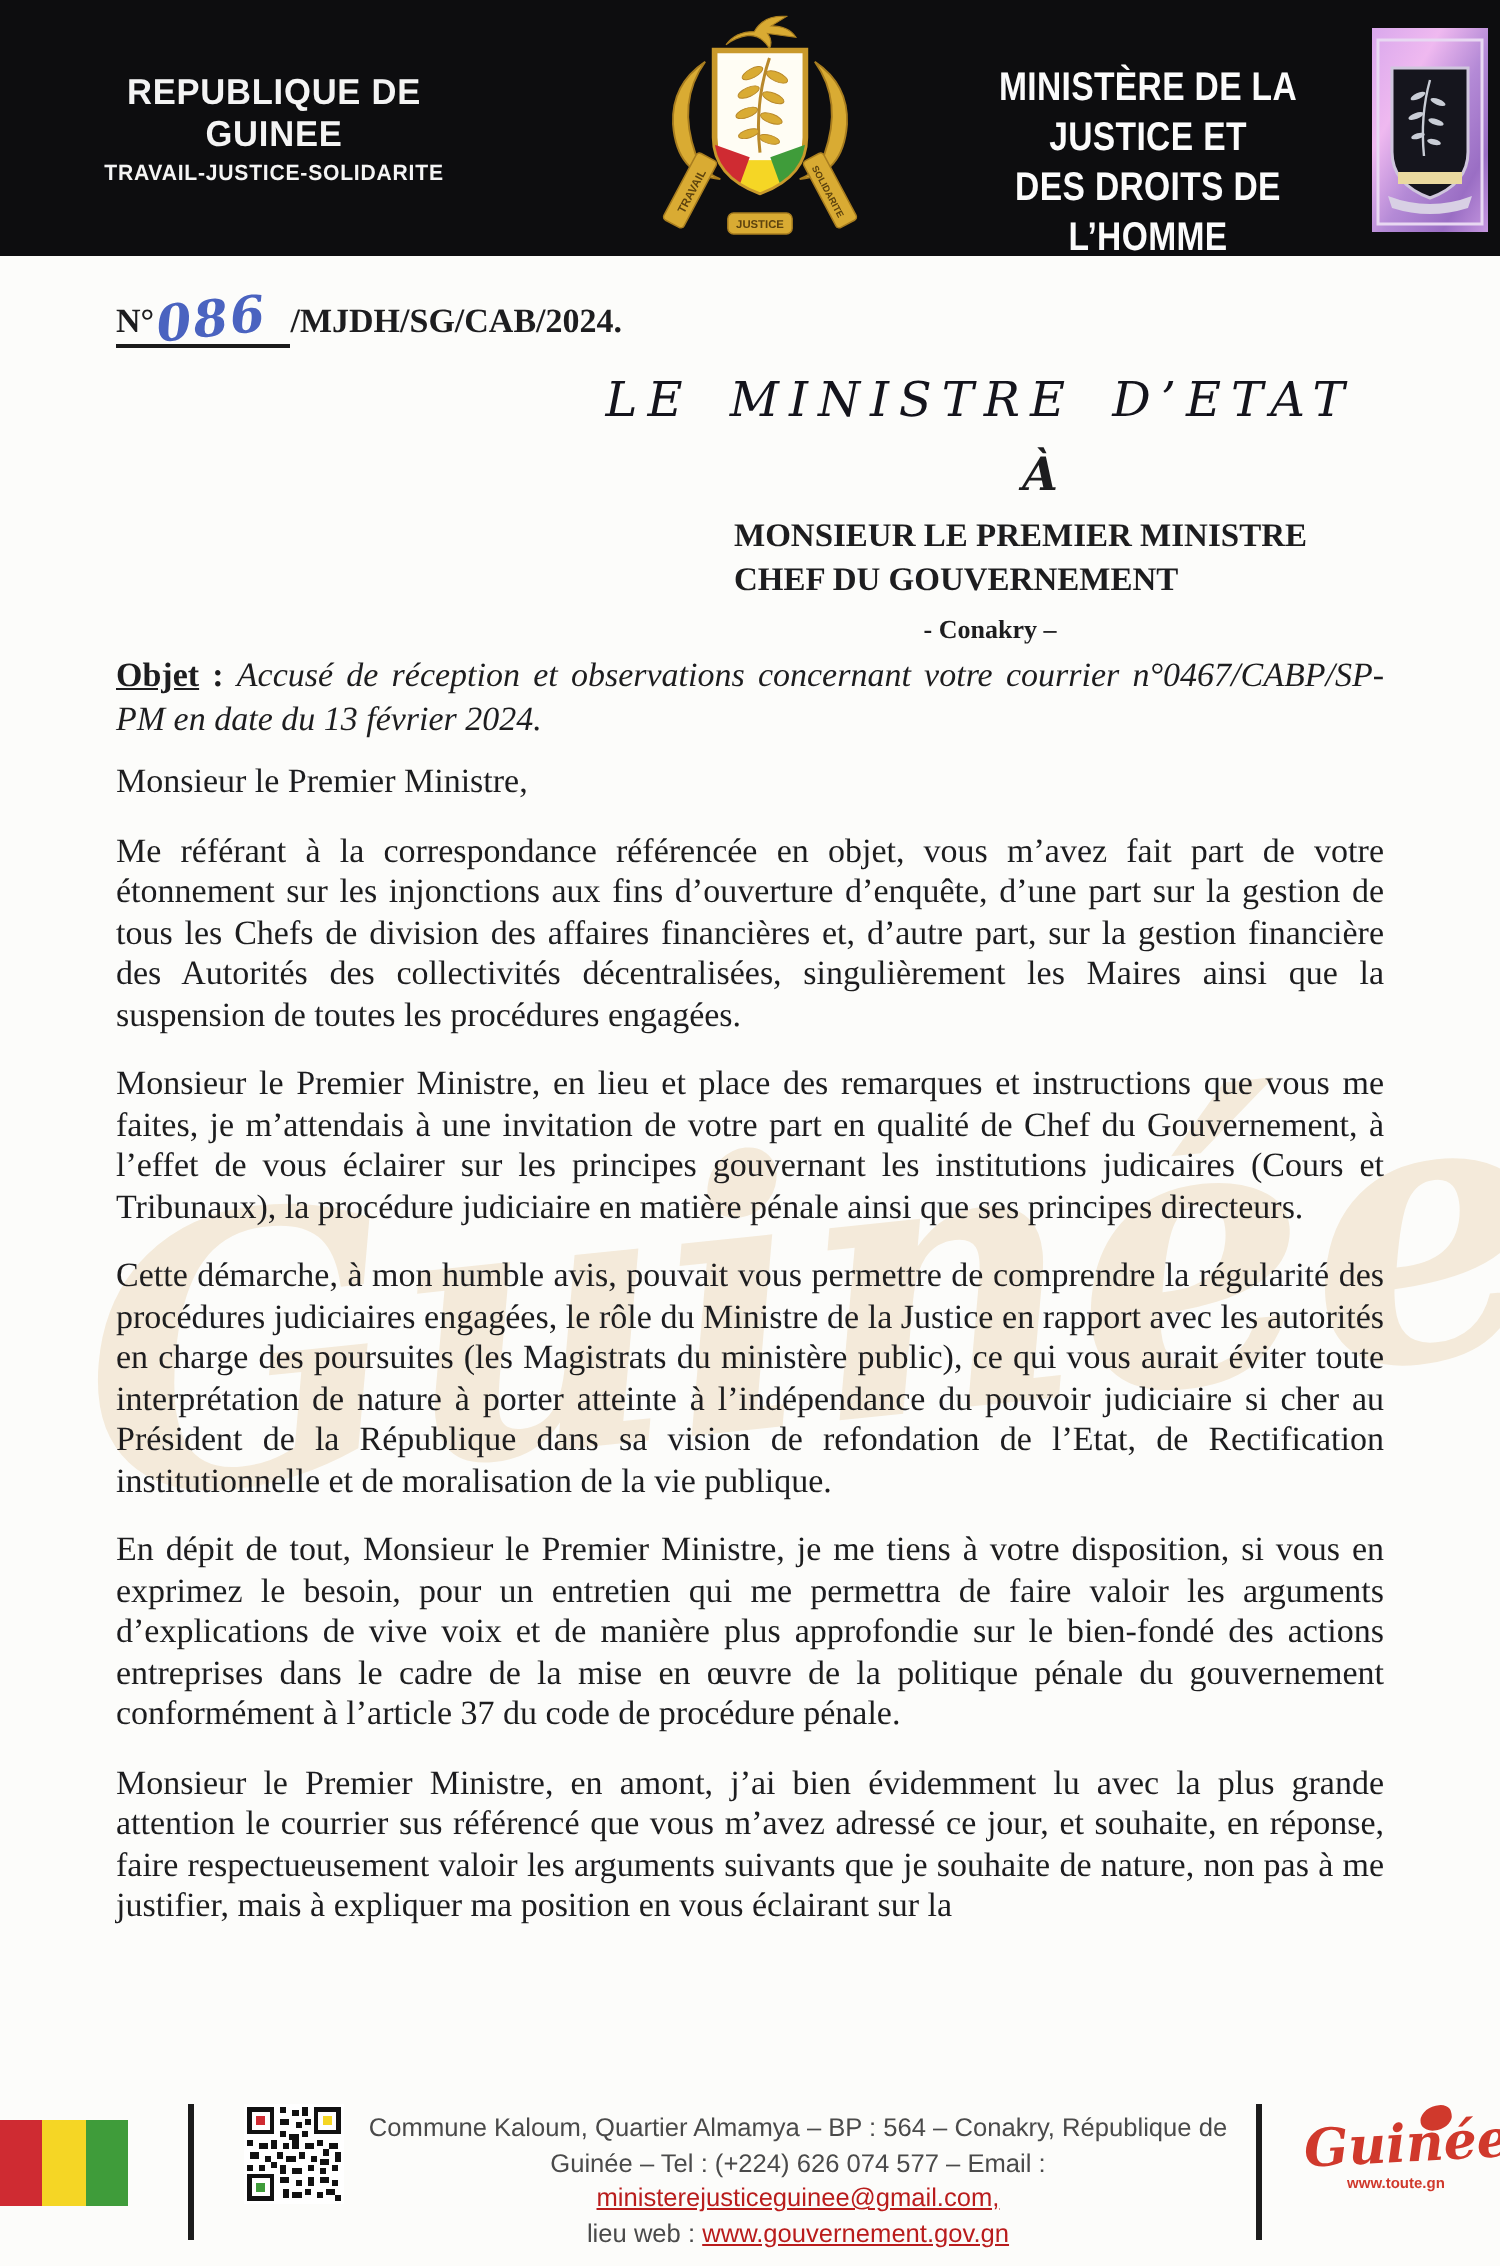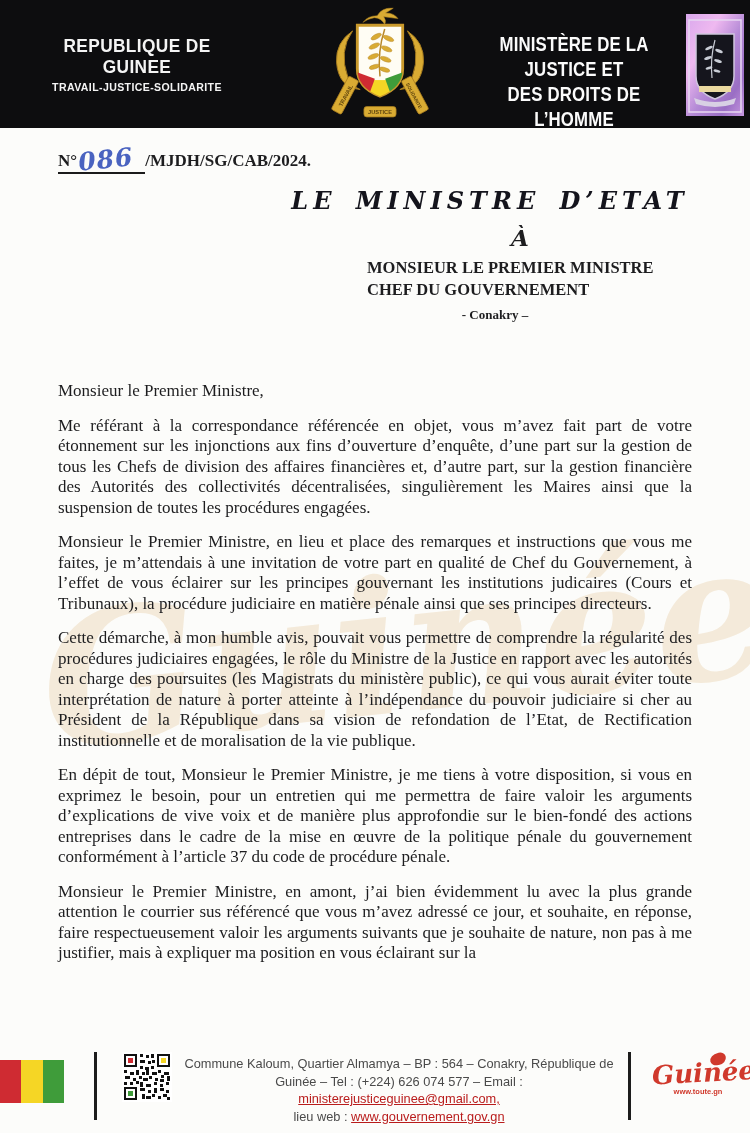--- a/index.html
+++ b/index.html
@@ -18,21 +18,21 @@
   .coat { position:absolute; left:328px; top:4px; width:104px; height:120px; }
   .ministry { position:absolute; left:452px; top:32px; width:244px; text-align:center; color:#fbfbfb; font-family:"Liberation Sans", sans-serif; font-weight:bold; font-size:20px; line-height:25px; transform:scaleX(.84); transform-origin:center; letter-spacing:.2px; }
   .holo { position:absolute; right:6px; top:14px; width:58px; height:102px; }
 
   
   .ref-line { position:absolute; left:58px; top:143px; font-size:17px; font-weight:bold; white-space:nowrap; }
   .ref-underline { display:inline-block; border-bottom:2px solid #1b1b1b; padding-right:12px; }
   .ref-number { display:inline-block; font-family:"DejaVu Serif", serif; font-style:italic; font-size:25px; color:#4a63c0; transform:rotate(-6deg) translateY(2px); letter-spacing:1px; margin-left:1px; }
 
   
-  .minister-title { position:absolute; left:280px; top:186px; width:420px; text-align:center; font-family:"DejaVu Serif", serif; font-weight:bold; font-style:italic; font-size:24px; letter-spacing:5px; word-spacing:6px; color:#14141c; }
+  .minister-title { position:absolute; left:280px; top:186px; width:420px; text-align:center; font-family:"DejaVu Serif", serif; font-weight:normal; font-style:italic; font-size:24px; letter-spacing:5px; word-spacing:6px; color:#14141c; }
   .to-line { position:absolute; left:320px; top:224px; width:400px; text-align:center; font-family:"DejaVu Serif", serif; font-style:italic; font-weight:bold; font-size:23px; }
   .recipient { position:absolute; left:367px; top:257px; width:292px; font-weight:bold; font-size:16.5px; line-height:22px; }
   .recipient-city { width:256px; text-align:center; font-weight:bold; font-size:13px; margin-top:3px; }
 
   
   .subject { position:absolute; left:58px; top:327px; width:634px; font-size:17px; line-height:21.5px; text-align:justify; }
   .subject-label { font-weight:bold; text-decoration:underline; font-style:normal; }
   .subject-sep { font-weight:bold; }
   .subject-text { font-style:italic; }
 
@@ -157,20 +157,21 @@
 
   <div class="minister-title">LE MINISTRE D’ETAT</div>
   <div class="to-line">À</div>
 
   <div class="recipient">
     <div>MONSIEUR LE PREMIER MINISTRE</div>
     <div>CHEF DU GOUVERNEMENT</div>
     <div class="recipient-city">- Conakry –</div>
   </div>
 
+  <p class="subject"><span class="subject-label">Objet</span><span class="subject-sep"> :  </span><span class="subject-text">Accusé de réception et observations concernant votre courrier n°0467/CABP/SP-PM en date du 13 février 2024.</span></p>
 
   <div class="watermark">Guinée</div>
 
   <div class="body-text">
     <p class="salutation">Monsieur le Premier Ministre,</p>
     <p>Me référant à la correspondance référencée en objet, vous m’avez fait part de votre étonnement sur les injonctions aux fins d’ouverture d’enquête, d’une part sur la gestion de tous les Chefs de division des affaires financières et, d’autre part, sur la gestion financière des Autorités des collectivités décentralisées, singulièrement les Maires ainsi que la suspension de toutes les procédures engagées.</p>
     <p>Monsieur le Premier Ministre, en lieu et place des remarques et instructions que vous me faites, je m’attendais à une invitation de votre part en qualité de Chef du Gouvernement, à l’effet de vous éclairer sur les principes gouvernant les institutions judicaires (Cours et Tribunaux), la procédure judiciaire en matière pénale ainsi que ses principes directeurs.</p>
     <p>Cette démarche, à mon humble avis, pouvait vous permettre de comprendre la régularité des procédures judiciaires engagées, le rôle du Ministre de la Justice en rapport avec les autorités en charge des poursuites (les Magistrats du ministère public), ce qui vous aurait éviter toute interprétation de nature à porter atteinte à l’indépendance du pouvoir judiciaire si cher au Président de la République dans sa vision de refondation de l’Etat, de Rectification institutionnelle et de moralisation de la vie publique.</p>
     <p>En dépit de tout, Monsieur le Premier Ministre, je me tiens à votre disposition, si vous en exprimez le besoin, pour un entretien qui me permettra de faire valoir les arguments d’explications de vive voix et de manière plus approfondie sur le bien-fondé des actions entreprises dans le cadre de la mise en œuvre de la politique pénale du gouvernement conformément à l’article 37 du code de procédure pénale.</p>
     <p>Monsieur le Premier Ministre, en amont, j’ai bien évidemment lu avec la plus grande attention le courrier sus référencé que vous m’avez adressé ce jour, et souhaite, en réponse, faire respectueusement valoir les arguments suivants que je souhaite de nature, non pas à me justifier, mais à expliquer ma position en vous éclairant sur la</p>

